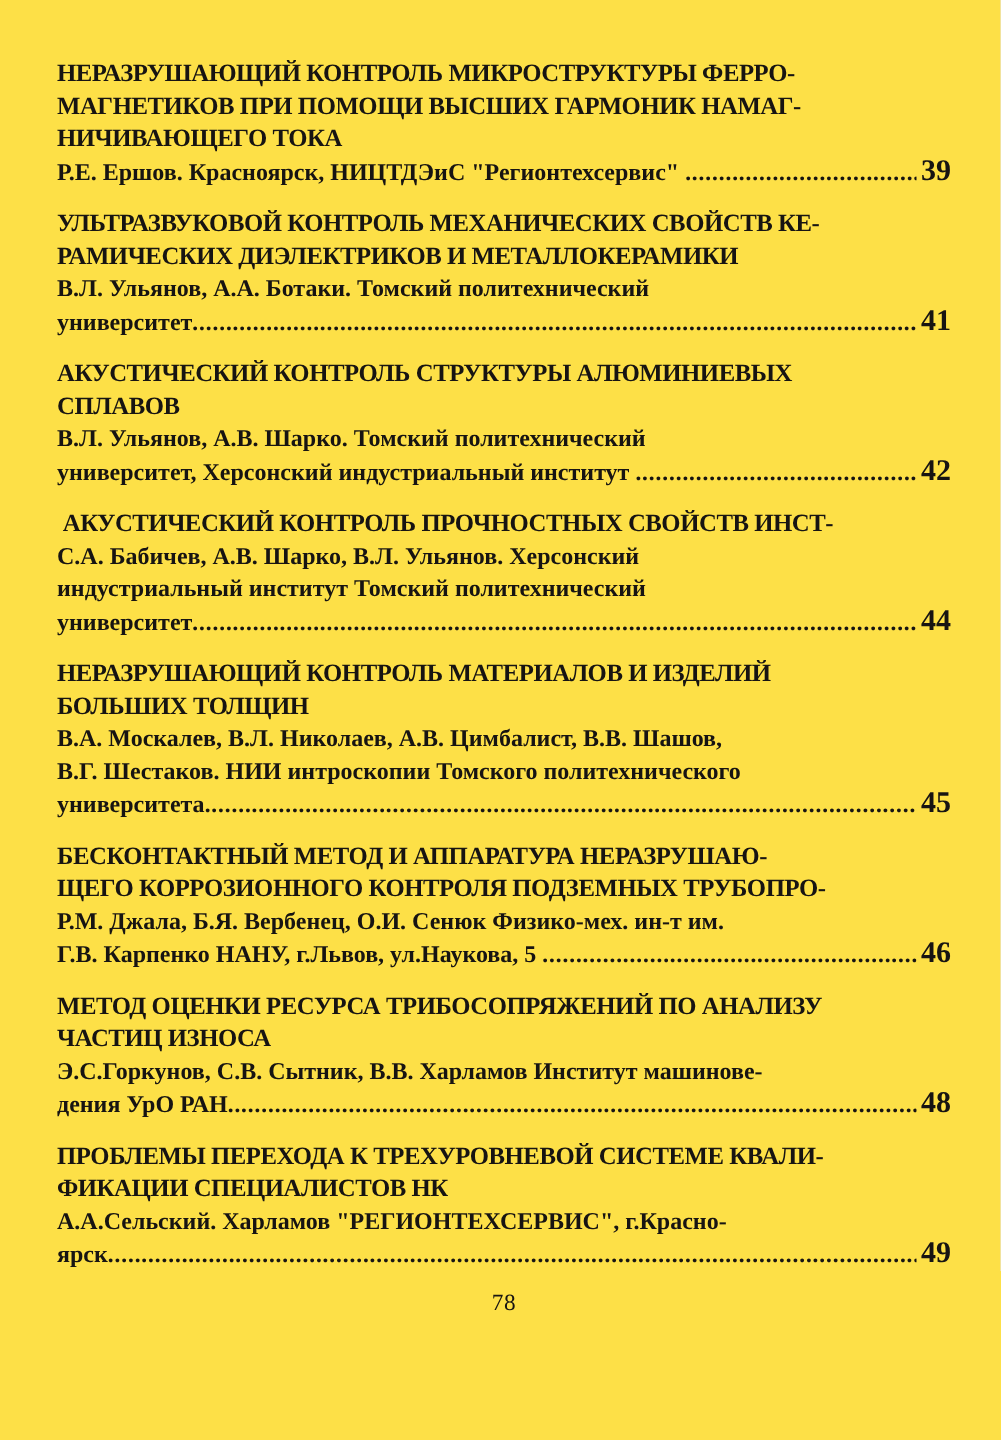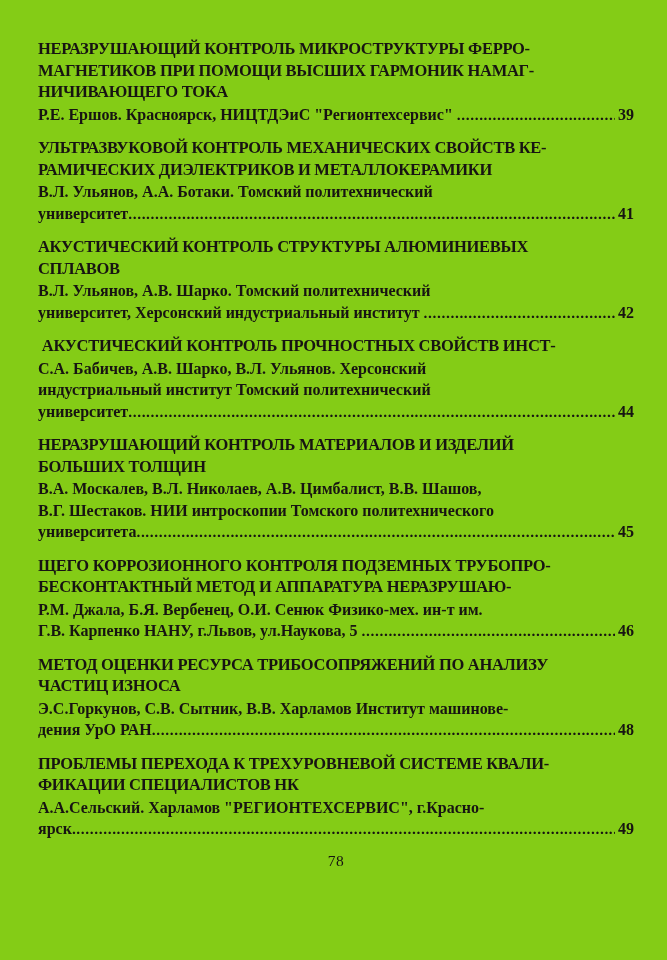--- a/index.html
+++ b/index.html
@@ -5,21 +5,21 @@
   html, body {
     margin: 0;
     padding: 0;
     background: #e8e6e2;
   }
   .page {
     position: relative;
     width: 667px;
     height: 960px;
     margin: 0 auto;
-    background: #84cc16;
+    background: #fde047;
     color: #171412;
     font-family: "Liberation Serif", "DejaVu Serif", serif;
     box-sizing: border-box;
     padding: 38px 33px 0 38px;
     overflow: hidden;
   }
   .toc-list { }
   .entry { margin-bottom: 12px; }
   .entry-title { }
   .title-line {
@@ -50,21 +50,21 @@
   }
   .leader::after {
     content: "..........................................................................................................................................................";
     letter-spacing: 0.6px;
     font-size: 15.5px;
     font-weight: 700;
   }
   .pg {
     flex: 0 0 auto;
     font-weight: 700;
-    font-size: 16px;
+    font-size: 20px;
     padding-left: 3px;
   }
   .footer-pagenum {
     text-align: center;
     font-weight: 400;
     font-size: 15.5px;
     margin-top: 2px;
     letter-spacing: 0.5px;
   }
 </style>
@@ -124,22 +124,22 @@
         </div>
     <div class="entry-authors">
           <div class="author-line">В.А. Москалев, В.Л. Николаев, А.В. Цимбалист, В.В. Шашов,</div>
           <div class="author-line">В.Г. Шестаков. НИИ интроскопии Томского политехнического</div>
           <div class="author-line dotline"><span class="atext">университета</span><span class="leader"></span><span class="pg">45</span></div>
         </div>
   </div>
 
   <div class="entry">
     <div class="entry-title">
+          <div class="title-line">БЕСКОНТАКТНЫЙ МЕТОД И АППАРАТУРА НЕРАЗРУШАЮ-</div>
           <div class="title-line">ЩЕГО КОРРОЗИОННОГО КОНТРОЛЯ ПОДЗЕМНЫХ ТРУБОПРО-</div>
-          <div class="title-line">БЕСКОНТАКТНЫЙ МЕТОД И АППАРАТУРА НЕРАЗРУШАЮ-</div>
         </div>
     <div class="entry-authors">
           <div class="author-line">Р.М. Джала, Б.Я. Вербенец, О.И. Сенюк Физико-мех. ин-т им.</div>
           <div class="author-line dotline"><span class="atext">Г.В. Карпенко НАНУ, г.Львов, ул.Наукова, 5 </span><span class="leader"></span><span class="pg">46</span></div>
         </div>
   </div>
 
   <div class="entry">
     <div class="entry-title">
           <div class="title-line">МЕТОД ОЦЕНКИ РЕСУРСА ТРИБОСОПРЯЖЕНИЙ ПО АНАЛИЗУ</div>

